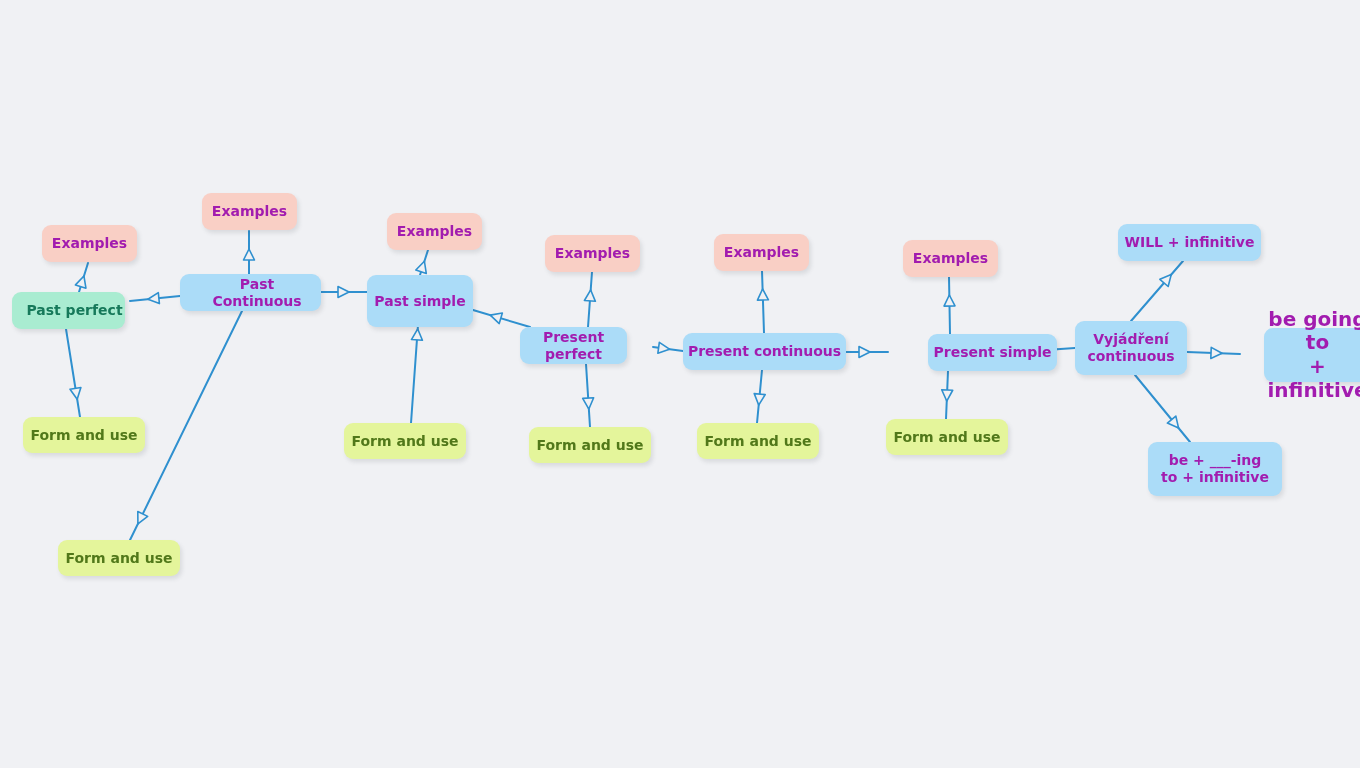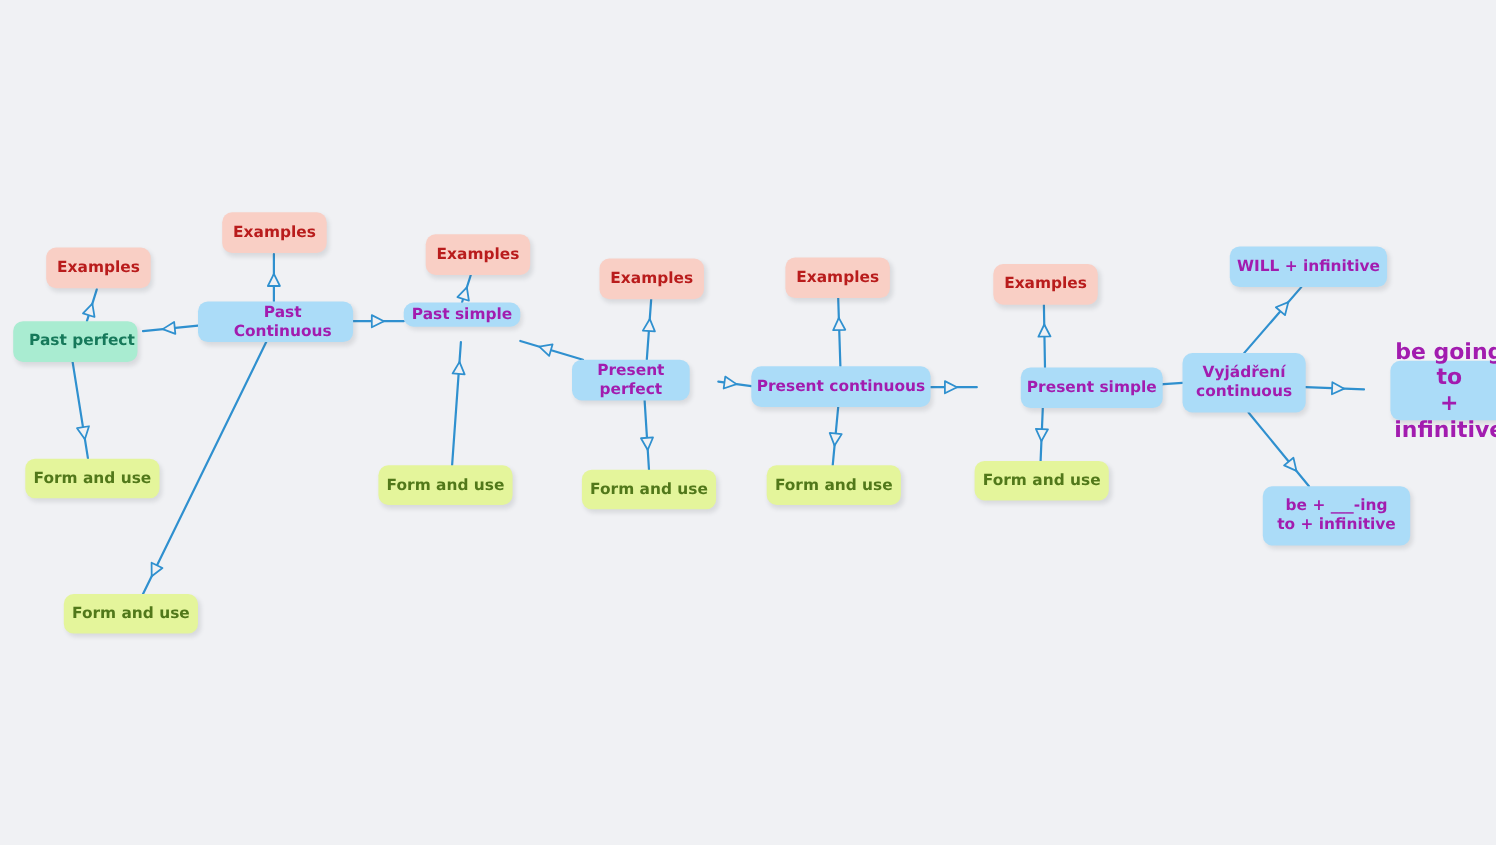--- a/index.html
+++ b/index.html
@@ -32,21 +32,21 @@
     text-align: center;
     border-radius: 9px;
     font-weight: bold;
     line-height: 1.18;
     white-space: pre-line;
     box-shadow: 2px 3px 4px rgba(60,70,80,0.13);
     user-select: none;
   }
   .node.blue   { background: #abdcf8; color: #a21caf; }
   .node.green  { background: #a9ecd1; color: #16795a; }
-  .node.pink   { background: #f9cfc5; color: #b91c1c; }
+  .node.pink   { background: #f9cfc5; color: #a21caf; }
   .node.lime   { background: #e4f59b; color: #51781a; }
 </style>
 </head>
 <body>
 
 <div id="canvas">
   <svg id="edge-layer" viewBox="0 0 1360 768" width="1360" height="768" xmlns="http://www.w3.org/2000/svg">
       <g>
         <line x1="180" y1="296" x2="130" y2="301" stroke="#2f90cf" stroke-width="2" stroke-linecap="round"></line>
         <polygon points="147.9106694237798,299.208933057622 158.3088080614742,292.64168760223606 159.4033489707052,303.58709669454595" fill="#f0f1f4" stroke="#2f90cf" stroke-width="1.6" stroke-linejoin="round"></polygon>
@@ -132,21 +132,21 @@
         <polygon points="1178.5791191890116,428.0872906484324 1167.3485863915398,423.0747929591653 1175.8507976619421,416.0953657968946" fill="#f0f1f4" stroke="#2f90cf" stroke-width="1.6" stroke-linejoin="round"></polygon>
       </g>
     </svg>
   <div id="node-layer">
       <div class="node green" style="left: 12px; top: 292px; width: 113px; height: 37px; font-size: 14px; padding-left: 12px;">Past perfect</div>
       <div class="node pink" style="left: 42px; top: 225px; width: 95px; height: 37px; font-size: 14px;">Examples</div>
       <div class="node lime" style="left: 23px; top: 417px; width: 122px; height: 36px; font-size: 14px;">Form and use</div>
       <div class="node blue" style="left: 180px; top: 274px; width: 141px; height: 37px; font-size: 14px; padding-left: 13px;">Past Continuous</div>
       <div class="node pink" style="left: 202px; top: 193px; width: 95px; height: 37px; font-size: 14px;">Examples</div>
       <div class="node lime" style="left: 58px; top: 540px; width: 122px; height: 36px; font-size: 14px;">Form and use</div>
-      <div class="node blue" style="left: 367px; top: 275px; width: 106px; height: 22px; font-size: 14px;">Past simple</div>
+      <div class="node blue" style="left: 367px; top: 275px; width: 106px; height: 52px; font-size: 14px;">Past simple</div>
       <div class="node pink" style="left: 387px; top: 213px; width: 95px; height: 37px; font-size: 14px;">Examples</div>
       <div class="node lime" style="left: 344px; top: 423px; width: 122px; height: 36px; font-size: 14px;">Form and use</div>
       <div class="node blue" style="left: 520px; top: 327px; width: 107px; height: 37px; font-size: 14px;">Present perfect</div>
       <div class="node pink" style="left: 545px; top: 235px; width: 95px; height: 37px; font-size: 14px;">Examples</div>
       <div class="node lime" style="left: 529px; top: 427px; width: 122px; height: 36px; font-size: 14px;">Form and use</div>
       <div class="node blue" style="left: 683px; top: 333px; width: 163px; height: 37px; font-size: 14px;">Present continuous</div>
       <div class="node pink" style="left: 714px; top: 234px; width: 95px; height: 37px; font-size: 14px;">Examples</div>
       <div class="node lime" style="left: 697px; top: 423px; width: 122px; height: 36px; font-size: 14px;">Form and use</div>
       <div class="node blue" style="left: 928px; top: 334px; width: 129px; height: 37px; font-size: 14px;">Present simple</div>
       <div class="node pink" style="left: 903px; top: 240px; width: 95px; height: 37px; font-size: 14px;">Examples</div>

